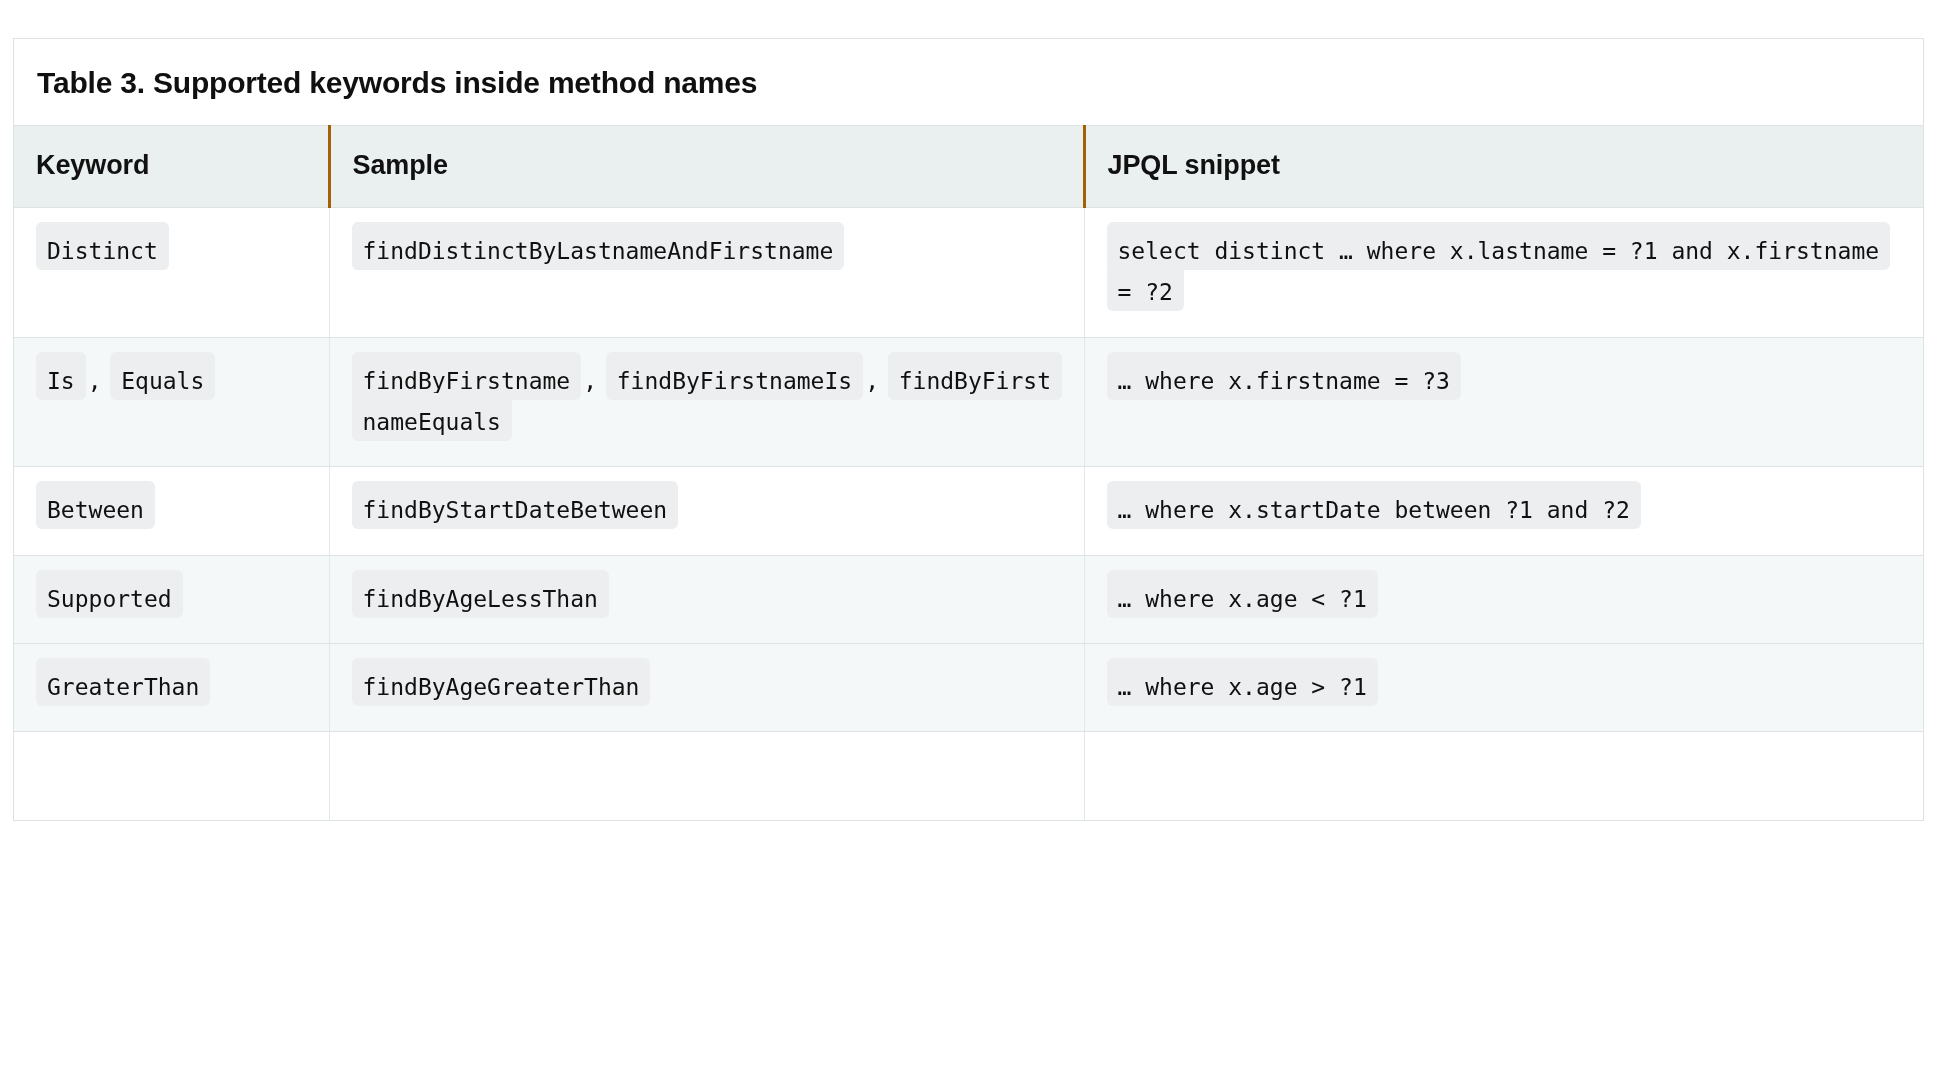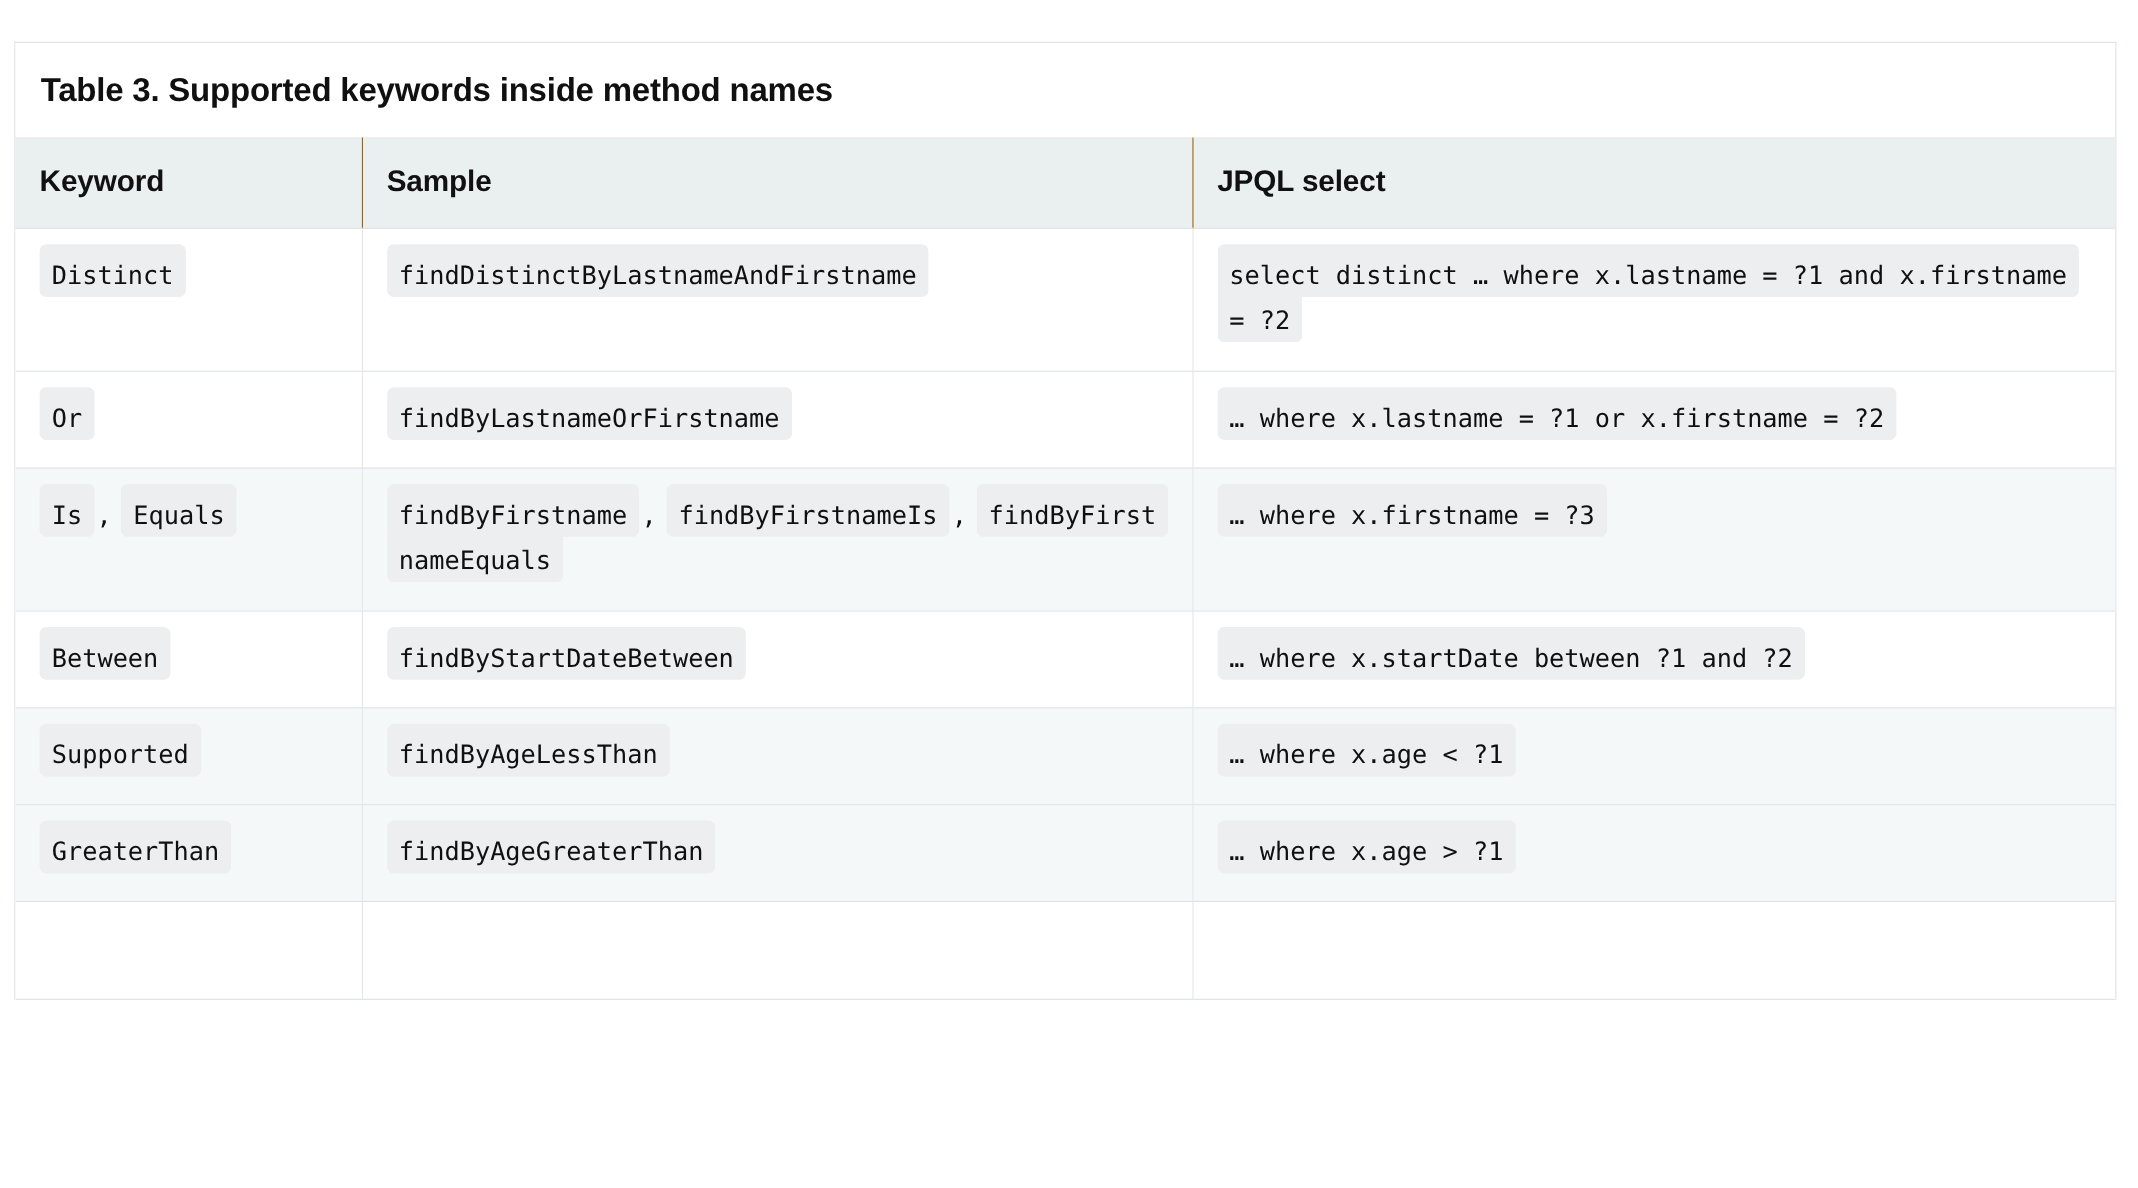--- a/index.html
+++ b/index.html
@@ -60,21 +60,21 @@
   table.kw thead th {
     background: #eaeff0;
     text-align: left;
     font-family: "Liberation Sans", sans-serif;
     font-size: 27px;
     font-weight: bold;
     color: #111111;
     padding: 24px 20px 26px 22px;
     border-top: 1px solid #dde3e5;
     border-bottom: 1px solid #dde3e5;
-    border-right: 1px solid #a16207;
+    border-right: 3px solid #a16207;
     vertical-align: middle;
     letter-spacing: -0.1px;
   }
   table.kw thead th:last-child { border-right: none; }
 
   table.kw tbody td {
     padding: 22px 20px 24px 22px;
     vertical-align: top;
     border-right: 1px solid #e2e8ea;
     border-bottom: 1px solid #dde3e5;
@@ -125,33 +125,28 @@
     <table class="kw">
       <colgroup>
         <col class="c-keyword">
         <col class="c-sample">
         <col class="c-jpql">
       </colgroup>
       <thead>
         <tr>
           <th>Keyword</th>
           <th>Sample</th>
-          <th>JPQL select</th>
+          <th>JPQL snippet</th>
         </tr>
       </thead>
       <tbody id="kw-body">
           <tr class="odd">
             <td><span class="cell-wrap"><code class="chip">Distinct</code></span></td>
             <td><span class="cell-wrap"><code class="chip">findDistinctByLastnameAndFirstname</code></span></td>
             <td><span class="cell-wrap"><code class="chip">select distinct … where x.lastname = ?1 and x.firstname = ?2</code></span></td>
-          </tr>
-          <tr class="odd">
-            <td><span class="cell-wrap"><code class="chip">Or</code></span></td>
-            <td><span class="cell-wrap"><code class="chip">findByLastnameOrFirstname</code></span></td>
-            <td><span class="cell-wrap"><code class="chip">… where x.lastname = ?1 or x.firstname = ?2</code></span></td>
           </tr>
           <tr class="even">
             <td><span class="cell-wrap"><code class="chip">Is</code><span class="sep">,</span> <code class="chip">Equals</code></span></td>
             <td><span class="cell-wrap"><code class="chip">findByFirstname</code><span class="sep">,</span> <code class="chip">findByFirstnameIs</code><span class="sep">,</span> <code class="chip">findByFirstnameEquals</code></span></td>
             <td><span class="cell-wrap"><code class="chip">… where x.firstname = ?3</code></span></td>
           </tr>
           <tr class="odd">
             <td><span class="cell-wrap"><code class="chip">Between</code></span></td>
             <td><span class="cell-wrap"><code class="chip">findByStartDateBetween</code></span></td>
             <td><span class="cell-wrap"><code class="chip">… where x.startDate between ?1 and ?2</code></span></td>

